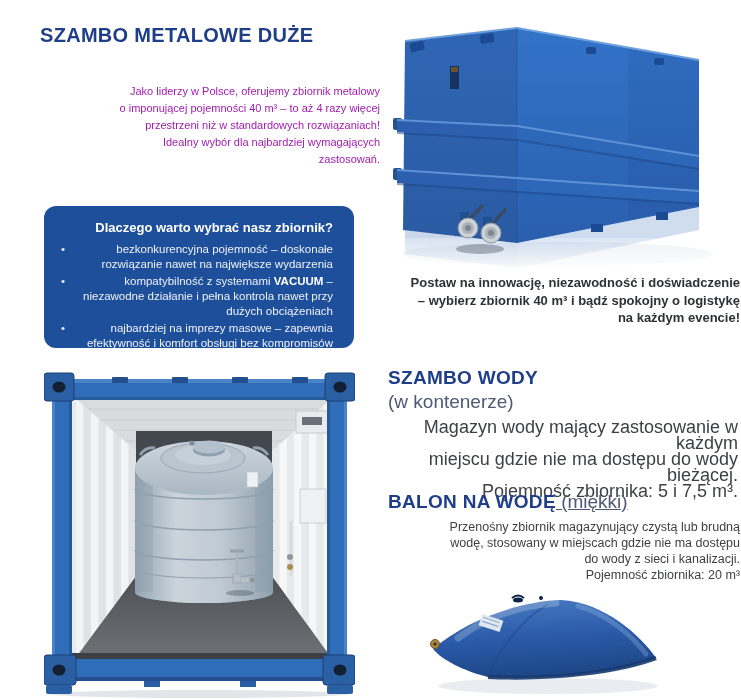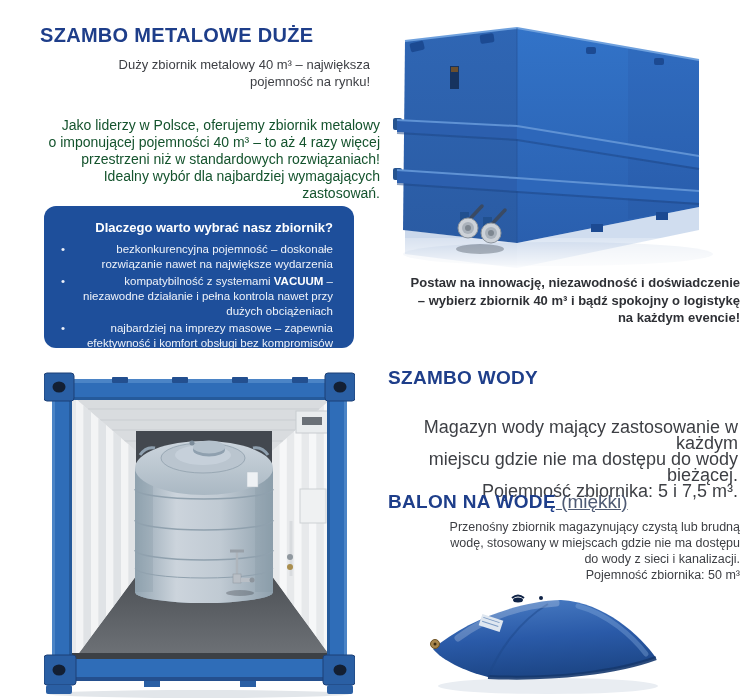--- a/index.html
+++ b/index.html
@@ -4,21 +4,21 @@
 <style>
   html,body{margin:0;padding:0;background:#ffffff;}
   #page{
     position:relative;width:741px;height:699px;background:#ffffff;overflow:hidden;
     font-family:"Liberation Sans",sans-serif;
   }
   .abs{position:absolute;text-align:right;}
   .pre{white-space:pre-line;}
   #title{left:40px;top:24px;font-size:20px;font-weight:800;color:#1e3e8a;letter-spacing:.3px;}
   #intro{left:40px;top:56px;width:330px;font-size:13px;line-height:17px;color:#3d3f44;}
-  #details{left:40px;top:117px;width:340px;font-size:14px;line-height:17px;color:#14532d;}
+  #details{left:40px;top:83px;width:340px;font-size:11px;line-height:17px;color:#a21caf;}
   #why-box{
     left:44px;top:206px;width:310px;height:142px;box-sizing:border-box;
     background:#1e4f9b;border-radius:12px;padding:14px 21px 12px 17px;color:#ffffff;
   }
   #why-box .box-title{font-size:13px;font-weight:700;margin:0 0 7px 0;color:#ffffff;}
   #why-box ul{margin:0;padding:0;list-style:none;}
   #why-box li{
     position:relative;padding-left:13px;font-size:11.5px;line-height:15px;color:#eef2f9;
     white-space:pre-line;margin-bottom:2px;
   }
@@ -36,22 +36,20 @@
   #interior-img{left:44px;top:371px;width:311px;height:328px;}
   #balloon-img{left:428px;top:592px;width:312px;height:106px;}
   svg{display:block;}
 </style>
 </head>
 <body>
 
 <div id="page">
 
   <div id="title" class="abs">SZAMBO METALOWE DUŻE</div>
-  <div id="intro" class="abs pre">Duży zbiornik metalowy 40 m³ – największa
-pojemność na rynku!</div>
   <div id="details" class="abs pre">Jako liderzy w Polsce, oferujemy zbiornik metalowy
 o imponującej pojemności 40 m³ – to aż 4 razy więcej
 przestrzeni niż w standardowych rozwiązaniach!
 Idealny wybór dla najbardziej wymagających
 zastosowań.</div>
 
   <div id="why-box" class="abs">
     <p class="box-title">Dlaczego warto wybrać nasz zbiornik?</p>
     <ul>
       <li><span class="dot">•</span><span>bezkonkurencyjna pojemność – doskonałe
@@ -128,29 +126,30 @@
       <circle cx="103" cy="227" r="6" fill="#aab2bb"></circle>
       <circle cx="103" cy="227" r="3" fill="#7e8790"></circle>
     </svg>
   </div>
 
   <div id="cta" class="abs pre">Postaw na innowację, niezawodność i doświadczenie
 – wybierz zbiornik 40 m³ i bądź spokojny o logistykę
 na każdym evencie!</div>
 
   <div id="magazyn-title" class="abs">SZAMBO WODY</div>
+  <div id="magazyn-sub" class="abs">(w kontenerze)</div>
   <div id="magazyn-body" class="abs pre">Magazyn wody mający zastosowanie w każdym
 miejscu gdzie nie ma dostępu do wody bieżącej.
 Pojemność zbiornika: 5 i 7,5 m³.</div>
 
   <div id="balon-head" class="abs"><span class="t">BALON NA WODĘ</span><span class="s"> (miękki)</span></div>
   <div id="balon-body" class="abs pre">Przenośny zbiornik magazynujący czystą lub brudną
 wodę, stosowany w miejscach gdzie nie ma dostępu
 do wody z sieci i kanalizacji.
-Pojemność zbiornika: 50 m³</div>
+Pojemność zbiornika: 20 m³</div>
 
   <div id="interior-img" class="abs">
     <svg width="311" height="328" viewBox="0 0 311 328">
       <defs>
         <linearGradient id="tankBody" x1="0" y1="0" x2="1" y2="0">
           <stop offset="0" stop-color="#94a6b3"></stop>
             <stop offset="0.3" stop-color="#ccd4dc"></stop>
           <stop offset="0.62" stop-color="#c0cad3"></stop>
             <stop offset="1" stop-color="#8fa1ae"></stop>
         </linearGradient>

